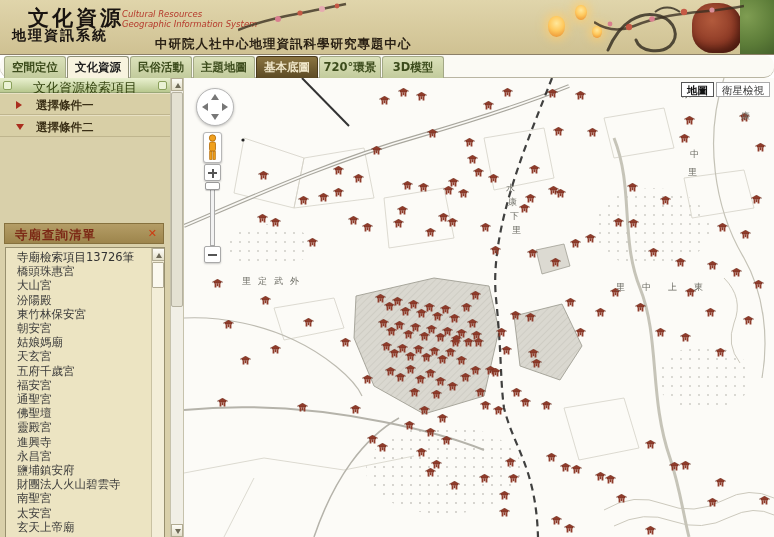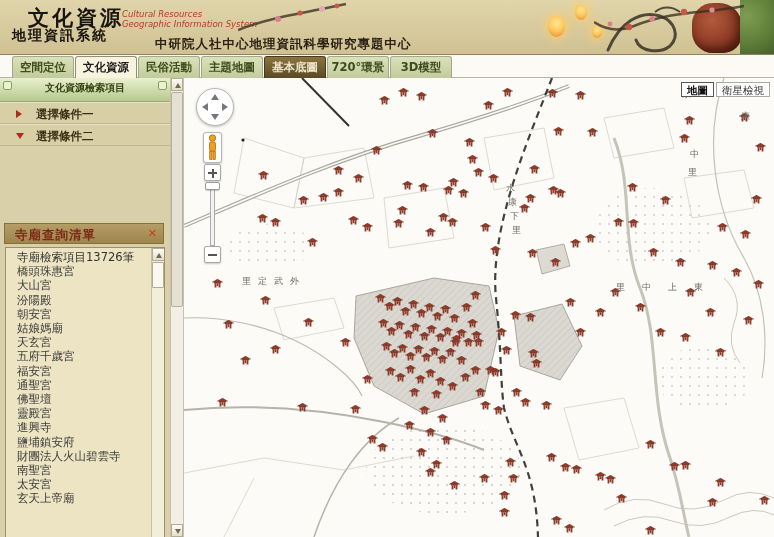--- a/index.html
+++ b/index.html
@@ -26,32 +26,32 @@
   #foliage { position:absolute; right:0; top:0; width:34px; height:55px;
     background:radial-gradient(circle at 20% 30%, #7f9d52 0%, #5c7c38 60%, #44602a 100%); }
   .ink { opacity:.78; }
 </style>
 </head>
 <body>
 
 <style>
   
   #tabbar { position:absolute; left:0; top:55px; width:774px; height:23px;
-    background:#fbfaf4; border-bottom:1px solid #b9b5a2; padding-left:12px; display:flex; }
+    background:#fbfaf4; border-bottom:1px solid #b9b5a2; padding-left:4px; display:flex;border-radius:10px; }
   .tab { width:62px; height:22px; margin-top:1px; margin-right:1px; line-height:21px; text-align:center;
     font-size:11.5px; font-weight:bold; border:1px solid #a3a886; border-bottom:none;
     border-radius:3px 3px 0 0; cursor:pointer; white-space:nowrap; overflow:hidden; }
   .tab.normal { background:linear-gradient(#dbe1ba,#c2cb9c); color:#3c4c1c; }
   .tab.selected { background:#f8f3df; color:#1d1d1d; border-color:#8f8f77; }
   .tab.dark { background:linear-gradient(#8a7440,#5c4a24); color:#f2e9cc; border-color:#4a3a1c; }
 
   
   #sidebar { position:absolute; left:0; top:78px; width:170px; height:459px; background:#d9d0aa; overflow:hidden; }
-  #sb-header { position:relative; height:24px; background:linear-gradient(#e9f0cf,#b8c88f);
-    border-bottom:1px solid #9aa878; text-align:center; font-size:10px; font-weight:bold;
+  #sb-header { position:relative; height:15px; background:linear-gradient(#e9f0cf,#b8c88f);
+    border-bottom:1px solid #9aa878; text-align:center; font-size:13px; font-weight:normal;
     color:#33430f; line-height:20px; }
   .corner-ico { position:absolute; top:3px; width:9px; height:9px; background:#eaf2d4;
     border:1px solid #8aa05a; border-radius:2px; cursor:pointer; }
   .acc-row { position:relative; height:22px; border-top:1px solid #e8e1c4; border-bottom:1px solid #bfb58e;
     background:#d8cfa6; cursor:pointer; }
   .acc-arrow { position:absolute; left:16px; top:7px; width:0; height:0; }
   .arr-r { border-left:6px solid #aa2e1e; border-top:4px solid transparent; border-bottom:4px solid transparent; }
   .arr-d { border-top:6px solid #aa2e1e; border-left:4px solid transparent; border-right:4px solid transparent; top:8px; }
   .acc-label { position:absolute; left:36px; top:4px; font-size:11.5px; font-weight:bold; color:#3a2f16; }
   #panel-hd { position:absolute; left:4px; top:145px; width:160px; height:21px;
@@ -180,29 +180,31 @@
     <div id="panel-hd">
       <span id="panel-title">寺廟查詢清單</span>
       <span id="panel-close">✕</span>
     </div>
     <div id="listbox">
       <div id="temple-list">
           <div class="li-row count">寺廟檢索項目13726筆</div>
           <div class="li-row">橋頭珠惠宮</div>
           <div class="li-row">大山宮</div>
           <div class="li-row">汾陽殿</div>
+          <div class="li-row">東竹林保安宮</div>
           <div class="li-row">朝安宮</div>
           <div class="li-row">姑娘媽廟</div>
           <div class="li-row">天玄宮</div>
           <div class="li-row">五府千歲宮</div>
           <div class="li-row">福安宮</div>
           <div class="li-row">通聖宮</div>
           <div class="li-row">佛聖壇</div>
           <div class="li-row">靈殿宮</div>
           <div class="li-row">進興寺</div>
+          <div class="li-row">永昌宮</div>
           <div class="li-row">鹽埔鎮安府</div>
           <div class="li-row">財團法人火山碧雲寺</div>
           <div class="li-row">南聖宮</div>
           <div class="li-row">太安宮</div>
           <div class="li-row">玄天上帝廟</div>
         </div>
       <div id="in-sb">
         <div class="sb-btn">
             <div class="tri-up"></div>
           </div>

